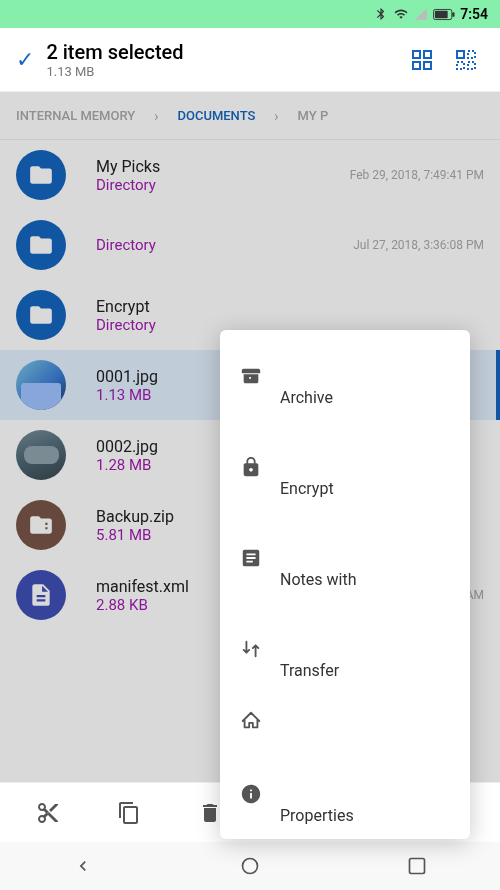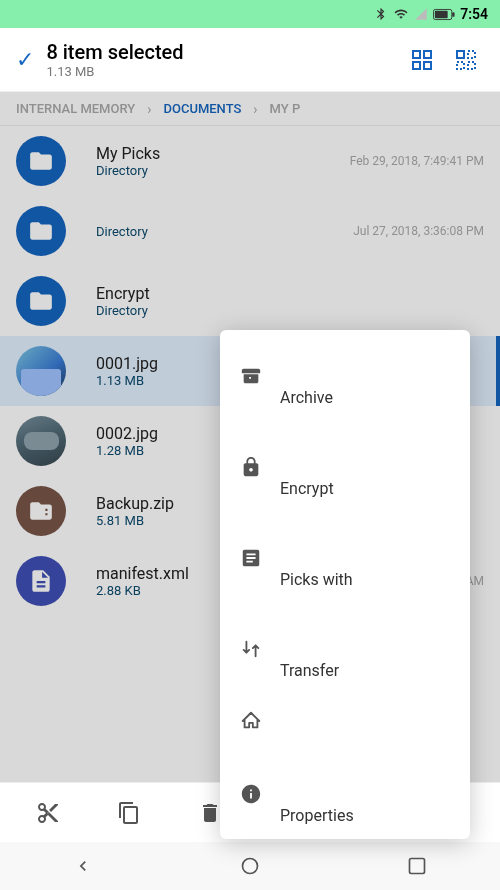--- a/index.html
+++ b/index.html
@@ -66,25 +66,25 @@
       width: 36px;
       height: 36px;
       display: flex;
       align-items: center;
       justify-content: center;
       cursor: pointer;
     }
 
     
     .breadcrumb {
-      height: 34px;
+      height: 48px;
       display: flex;
       align-items: center;
       padding: 0 16px;
-      gap: 12px;
+      gap: 19px;
       background: #fff;
       border-bottom: 1px solid #eee;
     }
     .breadcrumb-item {
       font-size: 13px;
       color: #aaa;
       text-transform: uppercase;
       font-weight: 500;
     }
     .breadcrumb-item.active {
@@ -128,22 +128,22 @@
       height: 26px;
       fill: white;
     }
     .file-item-info { flex: 1; }
     .file-item-name {
       font-size: 16px;
       color: #222;
       font-weight: 400;
     }
     .file-item-sub {
-      font-size: 13px;
-      color: #0c4a6e;
+      font-size: 15px;
+      color: #a21caf;
     }
     .file-item-date {
       font-size: 12px;
       color: #aaa;
       text-align: right;
       white-space: nowrap;
     }
 
     
     .thumb {
@@ -284,21 +284,21 @@
     </svg>
     <span class="status-time">7:54</span>
   </div>
 </div>
 
 <div class="main-content">
 
   <div class="header">
     <span class="header-check">✓</span>
     <div class="header-title-area">
-      <div class="header-selected">8 item selected</div>
+      <div class="header-selected">2 item selected</div>
       <div class="header-size">1.13 MB</div>
     </div>
     <div class="header-actions">
       <div class="header-icon-btn">
         <svg width="24" height="24" viewBox="0 0 24 24" fill="none">
           <rect x="3" y="3" width="7" height="7" stroke="#1565C0" stroke-width="2"></rect>
           <rect x="14" y="3" width="7" height="7" stroke="#1565C0" stroke-width="2"></rect>
           <rect x="3" y="14" width="7" height="7" stroke="#1565C0" stroke-width="2"></rect>
           <rect x="14" y="14" width="7" height="7" stroke="#1565C0" stroke-width="2"></rect>
         </svg>
@@ -437,21 +437,21 @@
       </div>
       <span class="context-item-label">Encrypt</span>
     </div>
 
     <div class="context-item">
       <div class="context-item-icon">
         <svg width="22" height="22" viewBox="0 0 24 24" fill="#555">
           <path d="M19 3H5c-1.1 0-2 .9-2 2v14c0 1.1.9 2 2 2h14c1.1 0 2-.9 2-2V5c0-1.1-.9-2-2-2zm-5 14H7v-2h7v2zm3-4H7v-2h10v2zm0-4H7V7h10v2z"></path>
         </svg>
       </div>
-      <span class="context-item-label">Picks with</span>
+      <span class="context-item-label">Notes with</span>
     </div>
 
     <div class="context-item">
       <div class="context-item-icon">
         <svg width="22" height="22" viewBox="0 0 24 24" fill="#555">
           <path d="M7 16V4m0 12l-3-3m3 3l3-3M17 8v12m0-12l3 3m-3-3l-3 3" stroke="#555" stroke-width="2" fill="none" stroke-linecap="round"></path>
         </svg>
       </div>
       <span class="context-item-label">Transfer</span>
     </div>

